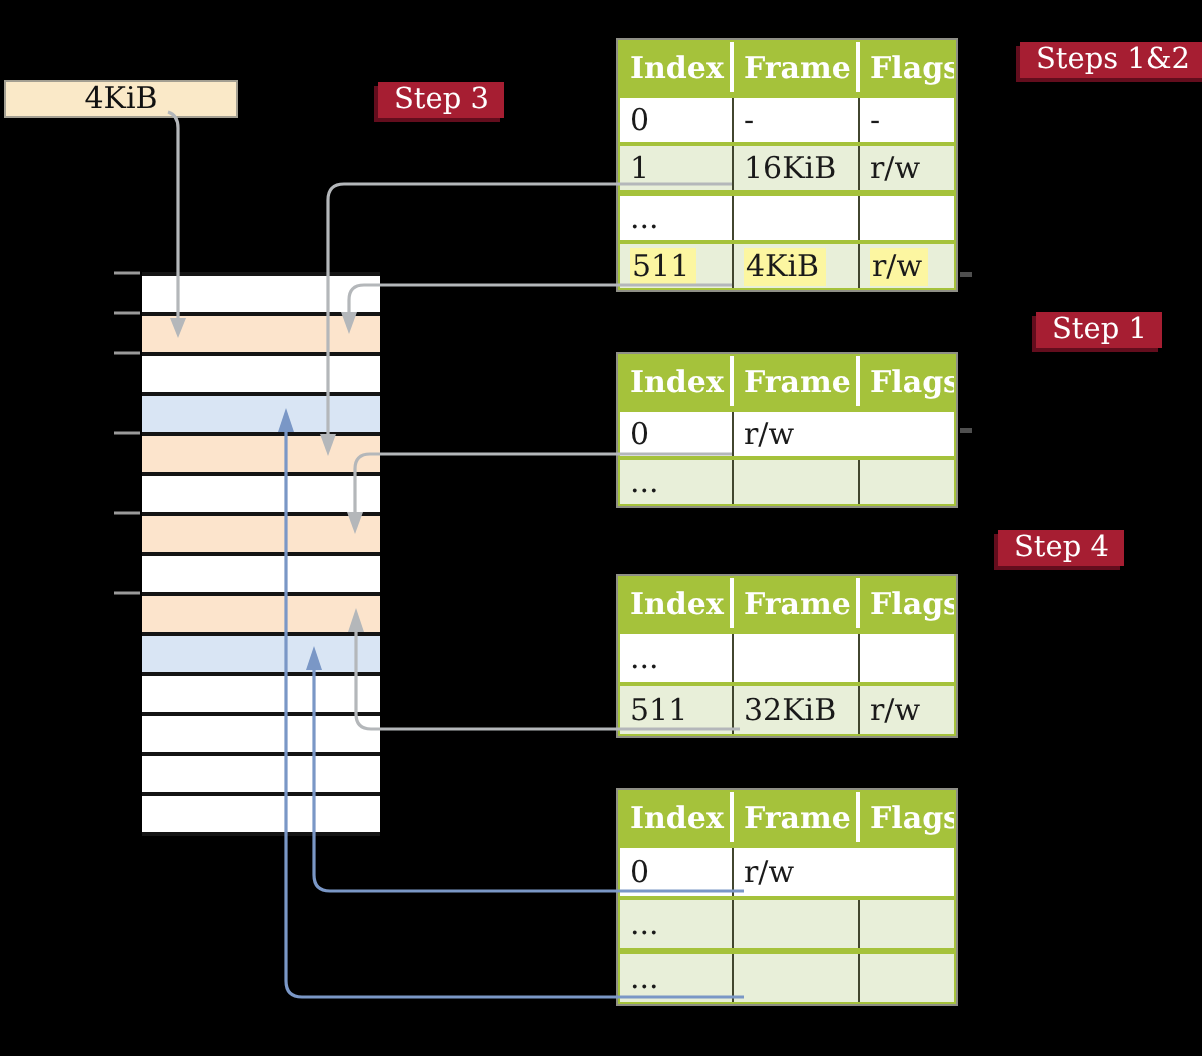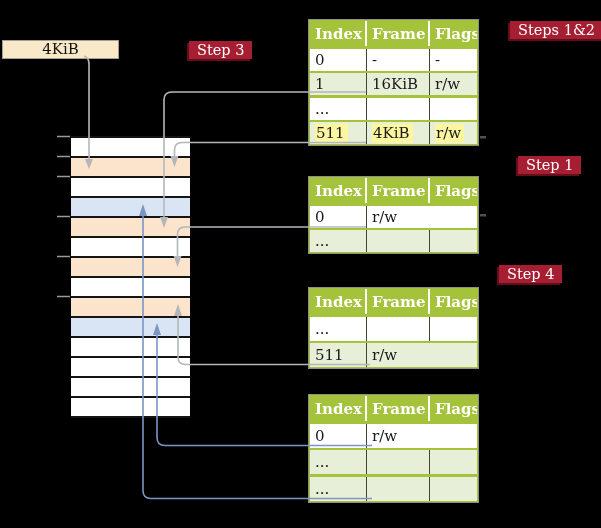--- a/index.html
+++ b/index.html
@@ -224,20 +224,23 @@
           <span>...</span>
         </div>
         <div class="pt-cell"></div>
         <div class="pt-cell"></div>
       </div>
       <div class="pt-row pt-body green">
         <div class="pt-cell">
           <span>511</span>
         </div>
         <div class="pt-cell">
+          <span>32KiB</span>
+        </div>
+        <div class="pt-cell">
           <span>r/w</span>
         </div>
       </div>
     </div>
   <div class="pt-table tall" id="table-4">
       <div class="pt-row pt-header">
         <div class="pt-cell">Index</div>
         <div class="pt-cell">Frame</div>
         <div class="pt-cell">Flags</div>
       </div>

